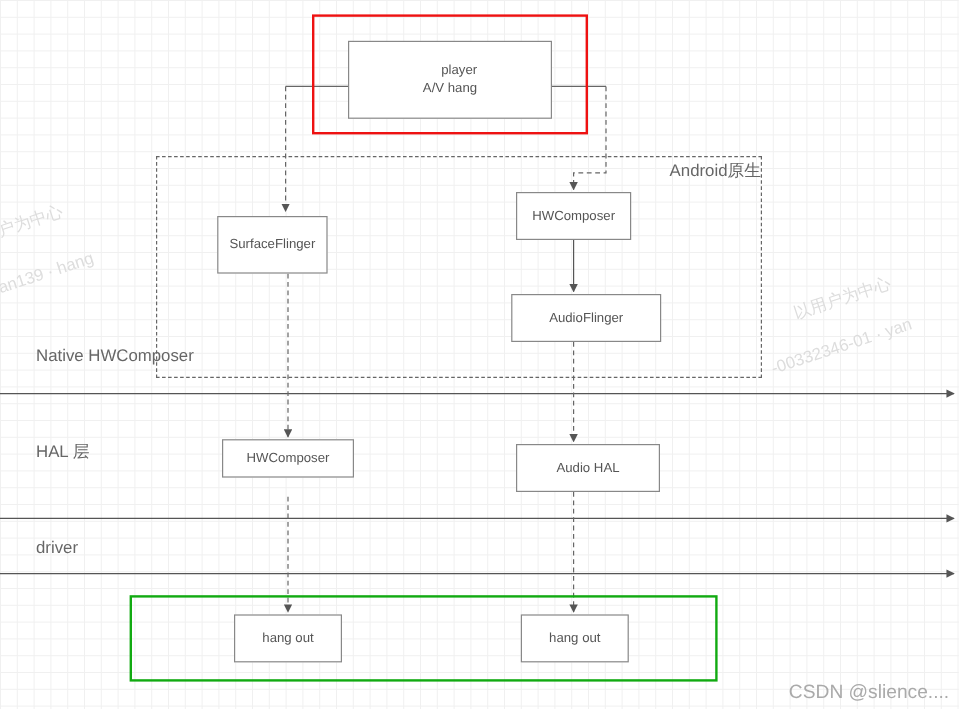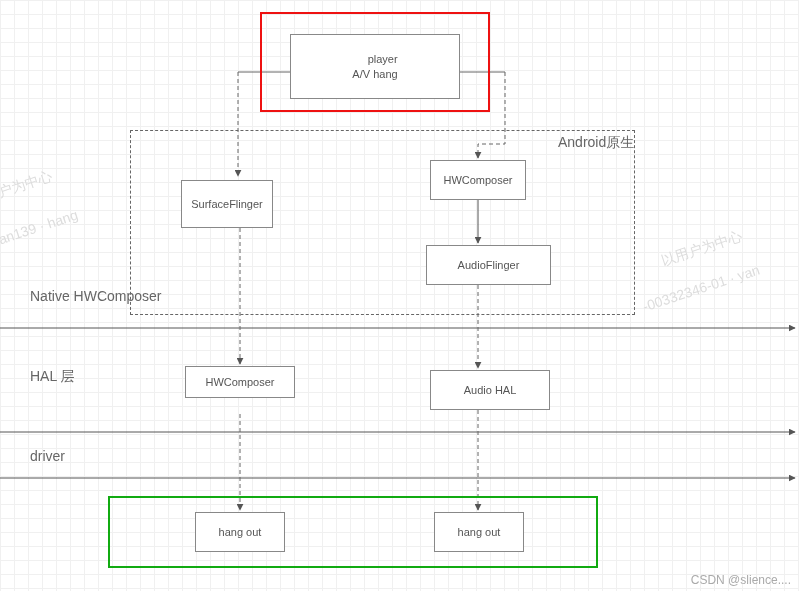--- a/index.html
+++ b/index.html
@@ -6,21 +6,21 @@
   body{font-family:Arial,sans-serif;font-size:12px;color:#555;background:#fff;width:799px;height:591px;position:relative;overflow:hidden}
   .grid{position:absolute;top:0;left:0;width:100%;height:100%;
     background-image:linear-gradient(to right,#f0f0f0 1px,transparent 1px),linear-gradient(to bottom,#f0f0f0 1px,transparent 1px);
     background-size:14px 14px}
   .node{position:absolute;background:#fff;border:1px solid #888;display:flex;align-items:center;justify-content:center;text-align:right;line-height:1.3;font-size:11px;z-index:5}
   .frame{position:absolute;border:2px solid;background:transparent;z-index:3}
   .dashed{border:1px dashed #666}
   .lbl{position:absolute;font-size:14px;color:#666;z-index:4}
   .wm{position:absolute;color:#ddd;font-size:14px;z-index:1;pointer-events:none;white-space:nowrap}
   svg{position:absolute;top:0;left:0;z-index:2;pointer-events:none}
-  .footer{position:absolute;right:8px;bottom:4px;font-size:12px;color:#aaa;z-index:6}
+  .footer{position:absolute;right:8px;bottom:4px;font-size:16px;color:#aaa;z-index:6}
 </style>
 </head>
 <body>
 <div class="grid"></div>
 
 <div class="frame" style="border-color:#e11;left:260px;top:12px;width:230px;height:100px"></div>
 
 <div class="node" style="left:290px;top:34px;width:170px;height:65px">
   <div>
     <div>player</div>

